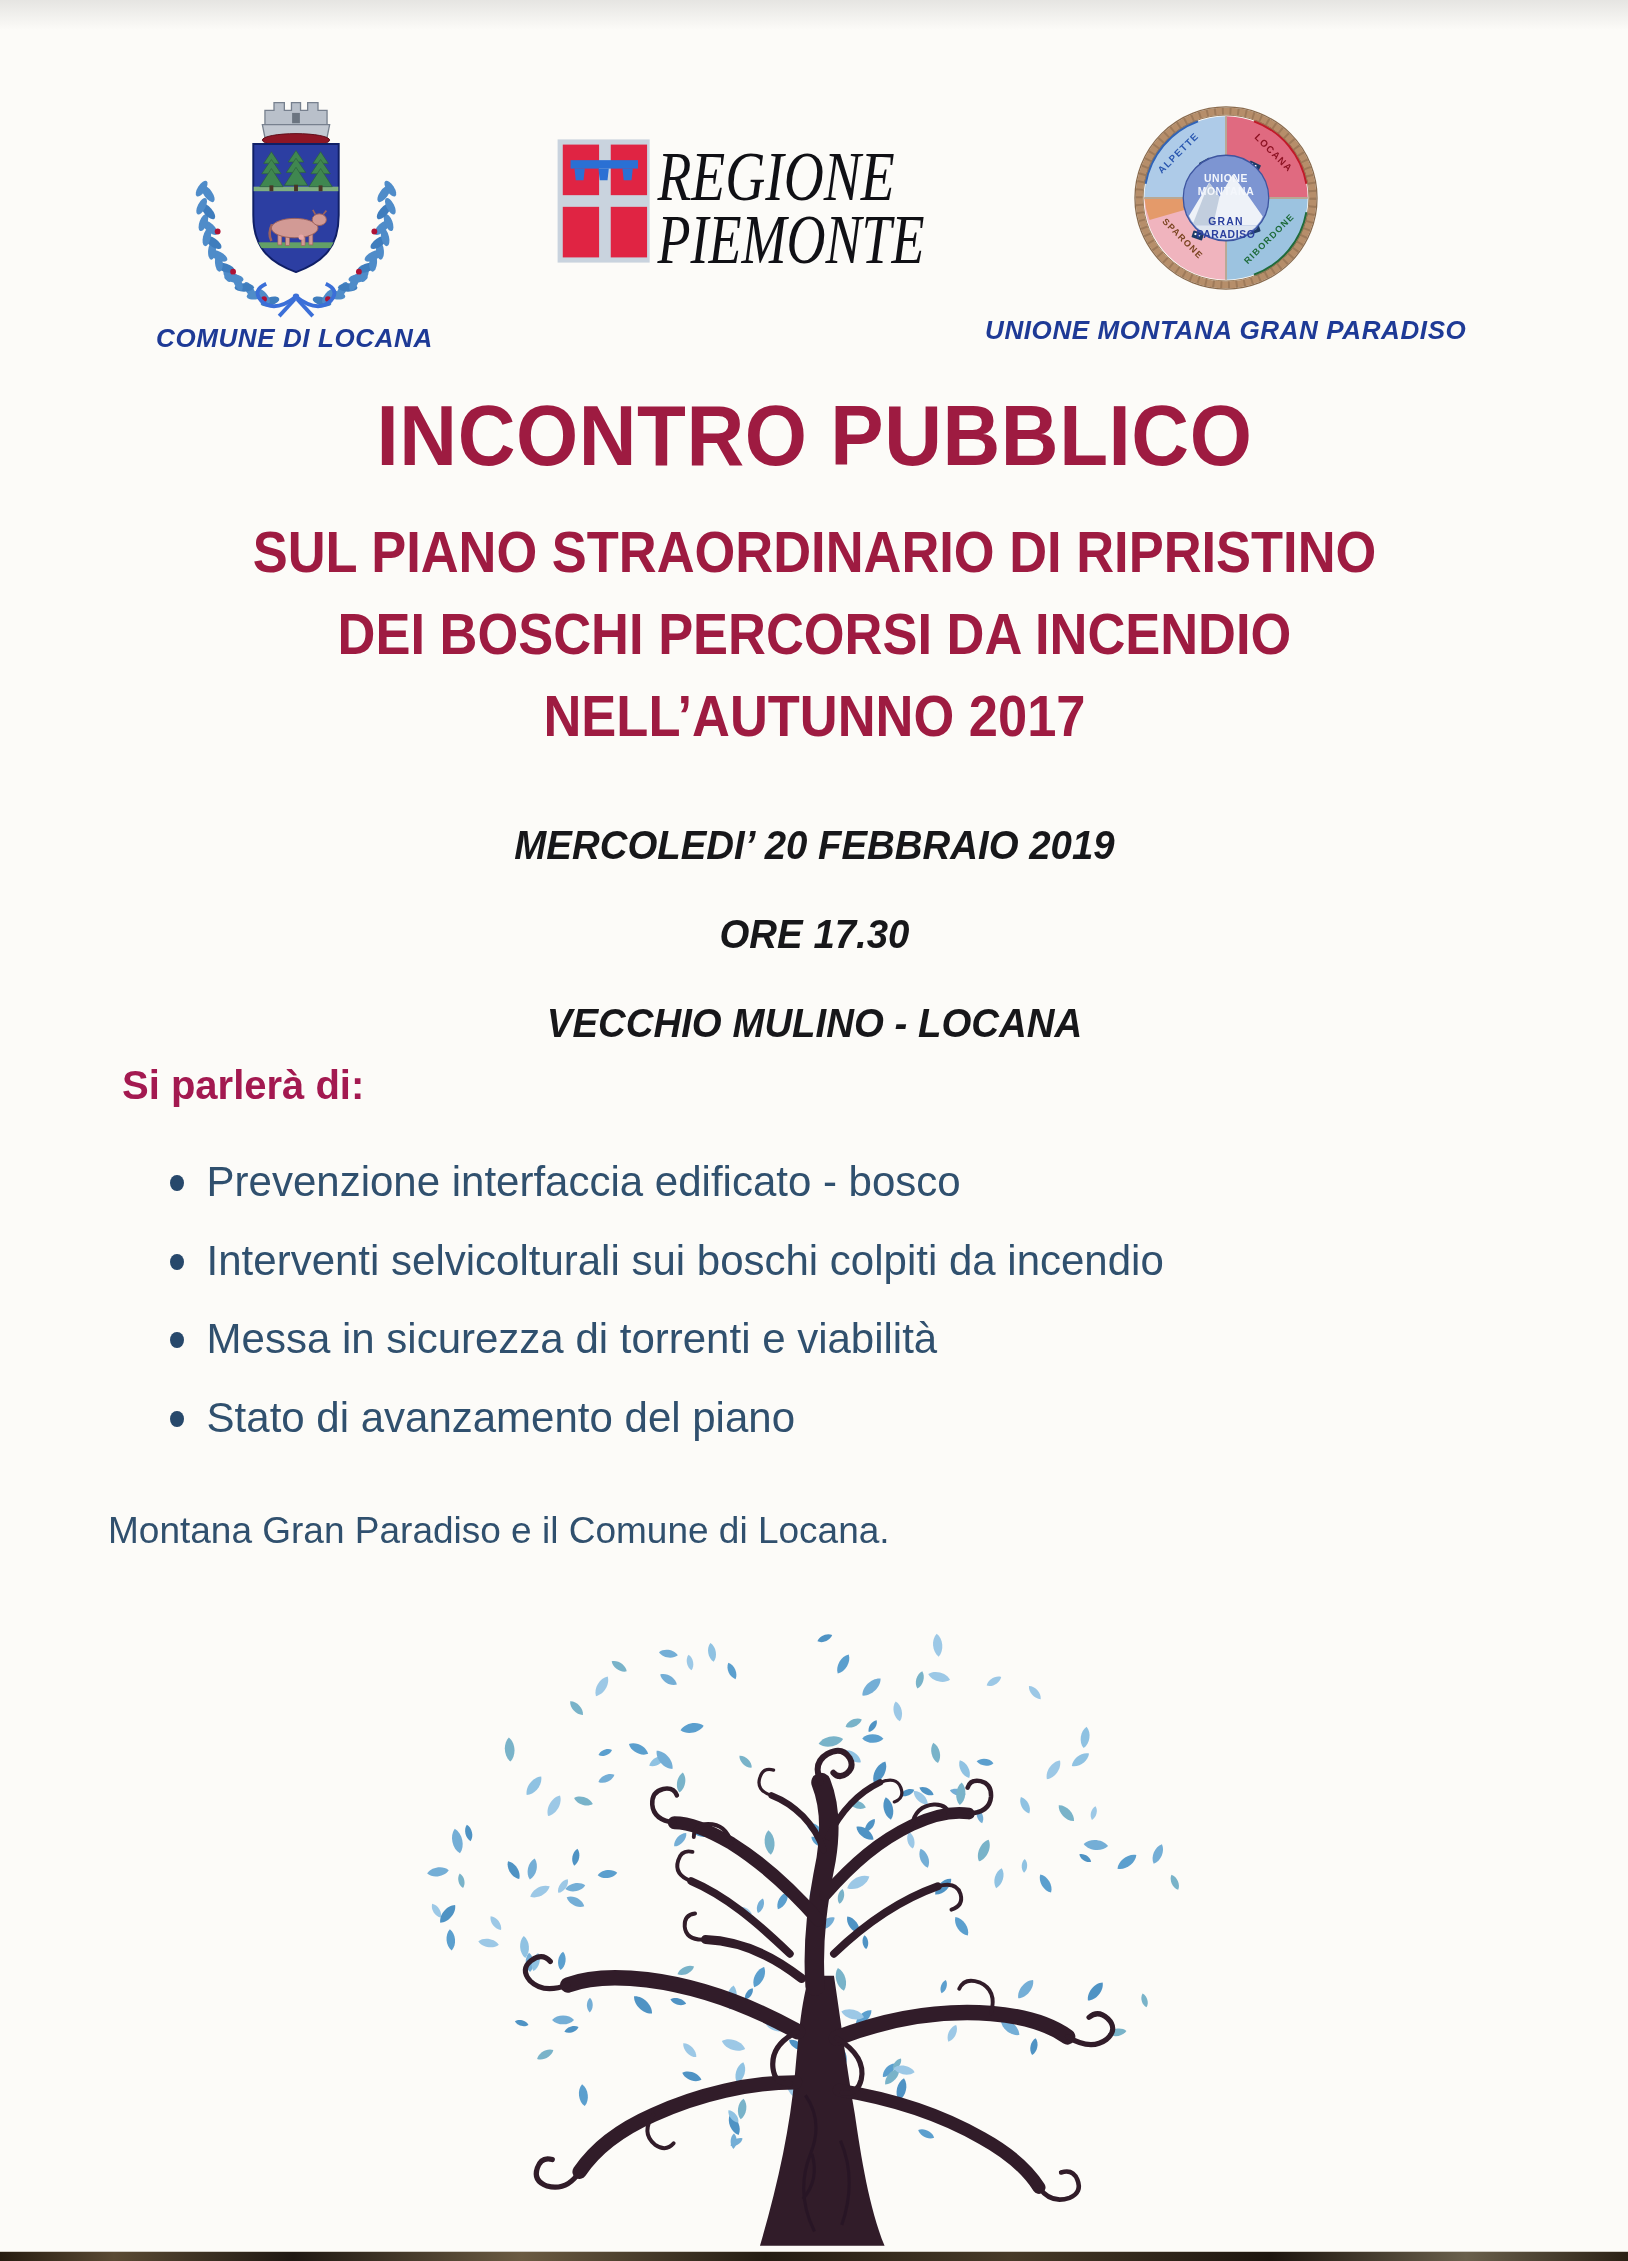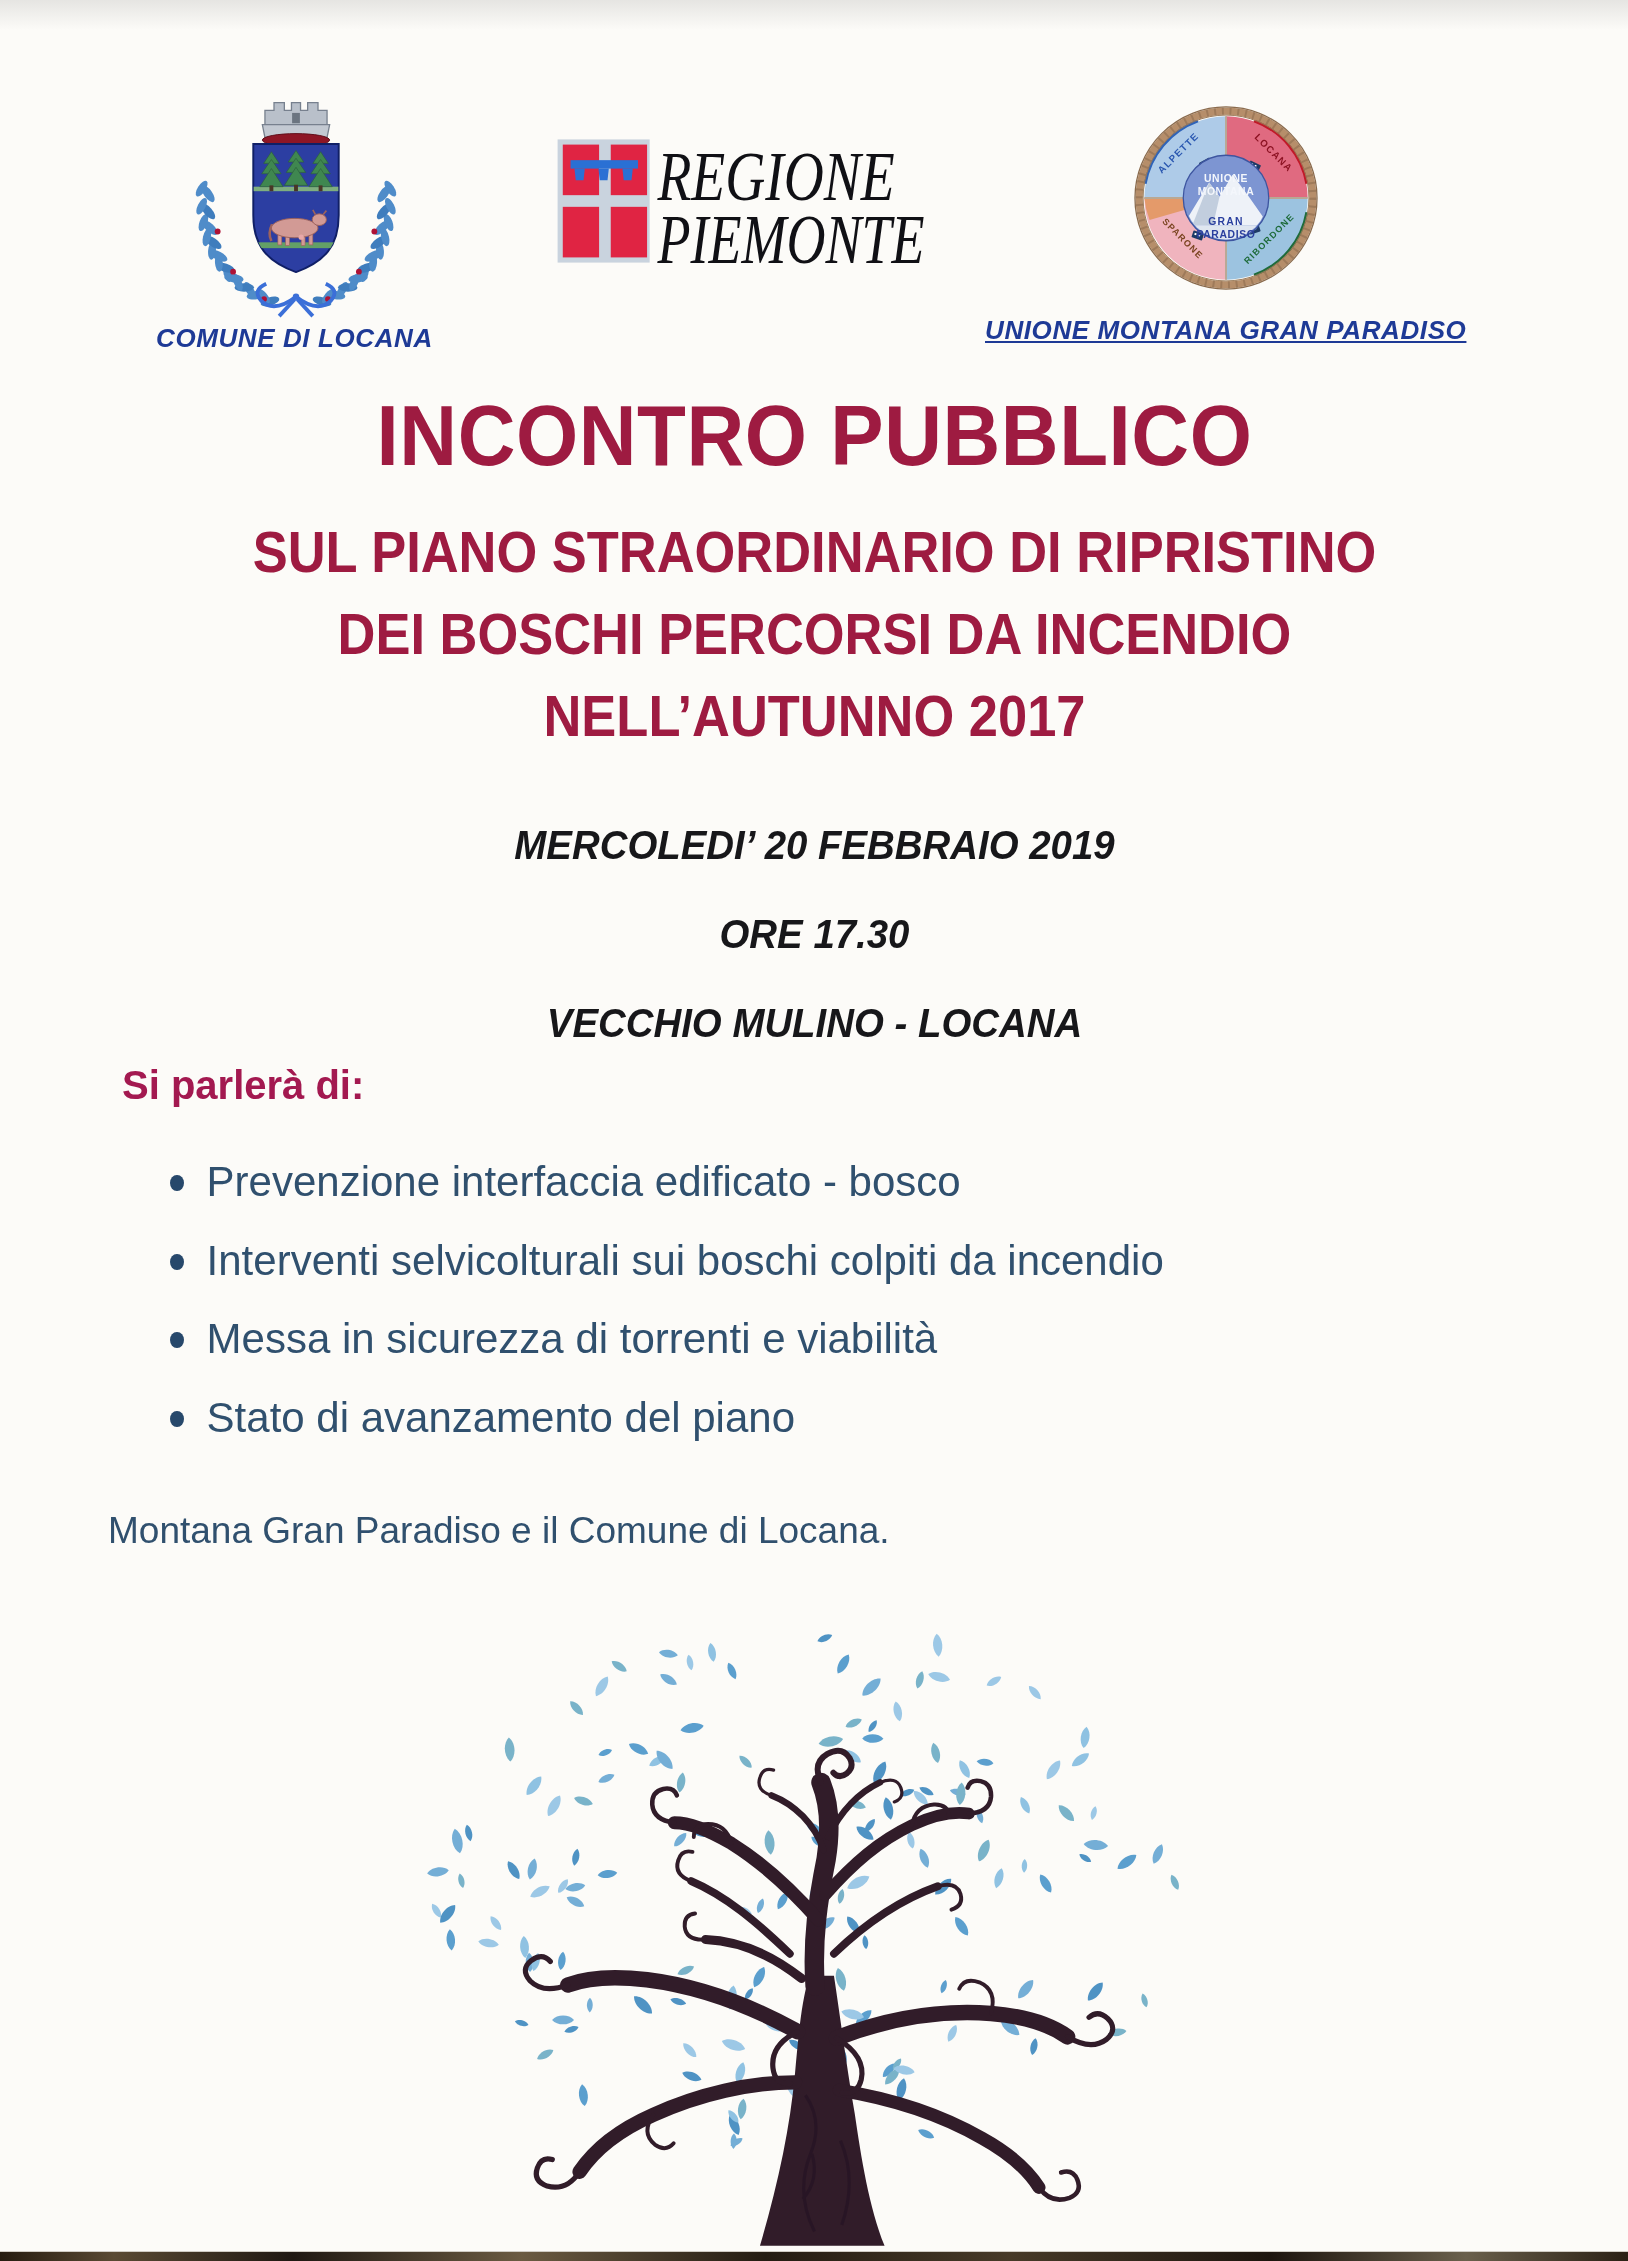--- a/index.html
+++ b/index.html
@@ -17,21 +17,21 @@
   
   .logo-locana{position:absolute;left:156px;top:88px;width:279px;text-align:left;}
   .logo-locana svg{display:block;margin:0 auto;}
   .logo-caption{
     font-style:italic;font-weight:700;font-size:26px;letter-spacing:0.6px;
     color:var(--label-navy,#1e3a96);white-space:nowrap;
   }
   .logo-locana figcaption{margin-top:3.9px;}
   .logo-regione{position:absolute;left:555px;top:134px;width:389px;font-style:italic;}
   .logo-unione{position:absolute;left:1134px;top:106px;width:184px;}
-  .unione-caption{position:absolute;left:985px;top:315px;width:480px;text-align:center;text-decoration:underline;}
+  .unione-caption{position:absolute;left:985px;top:315px;width:480px;text-align:center;}
   
   .title{
     position:absolute;left:0;top:388px;width:100%;text-align:center;
     font-size:86px;font-weight:700;line-height:94px;letter-spacing:0.6px;
     color:var(--title-red,#9e1b41);transform:scaleX(.93);
   }
   .subtitle{
     position:absolute;left:0;top:511px;width:100%;text-align:center;
     font-size:57px;font-weight:700;line-height:82px;
     color:var(--title-red,#9e1b41);transform:scaleX(.92);

